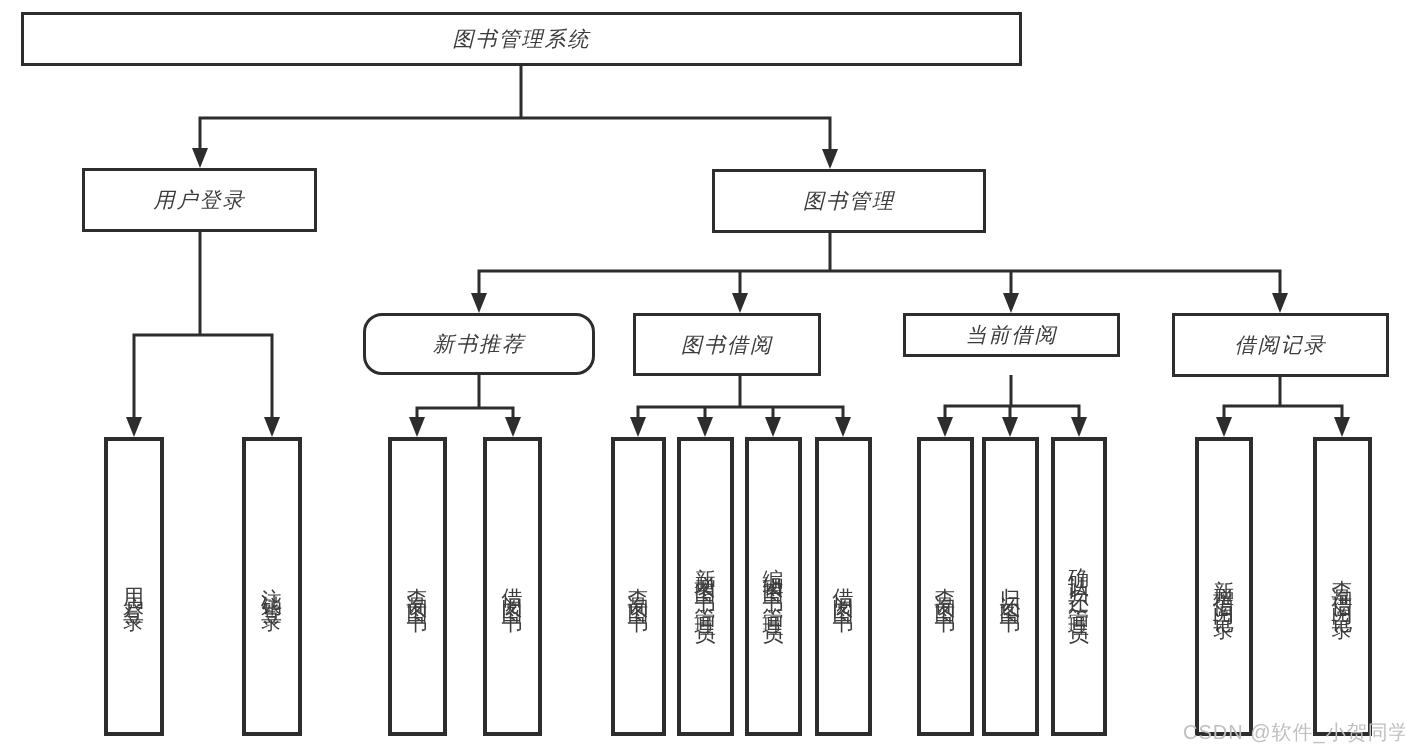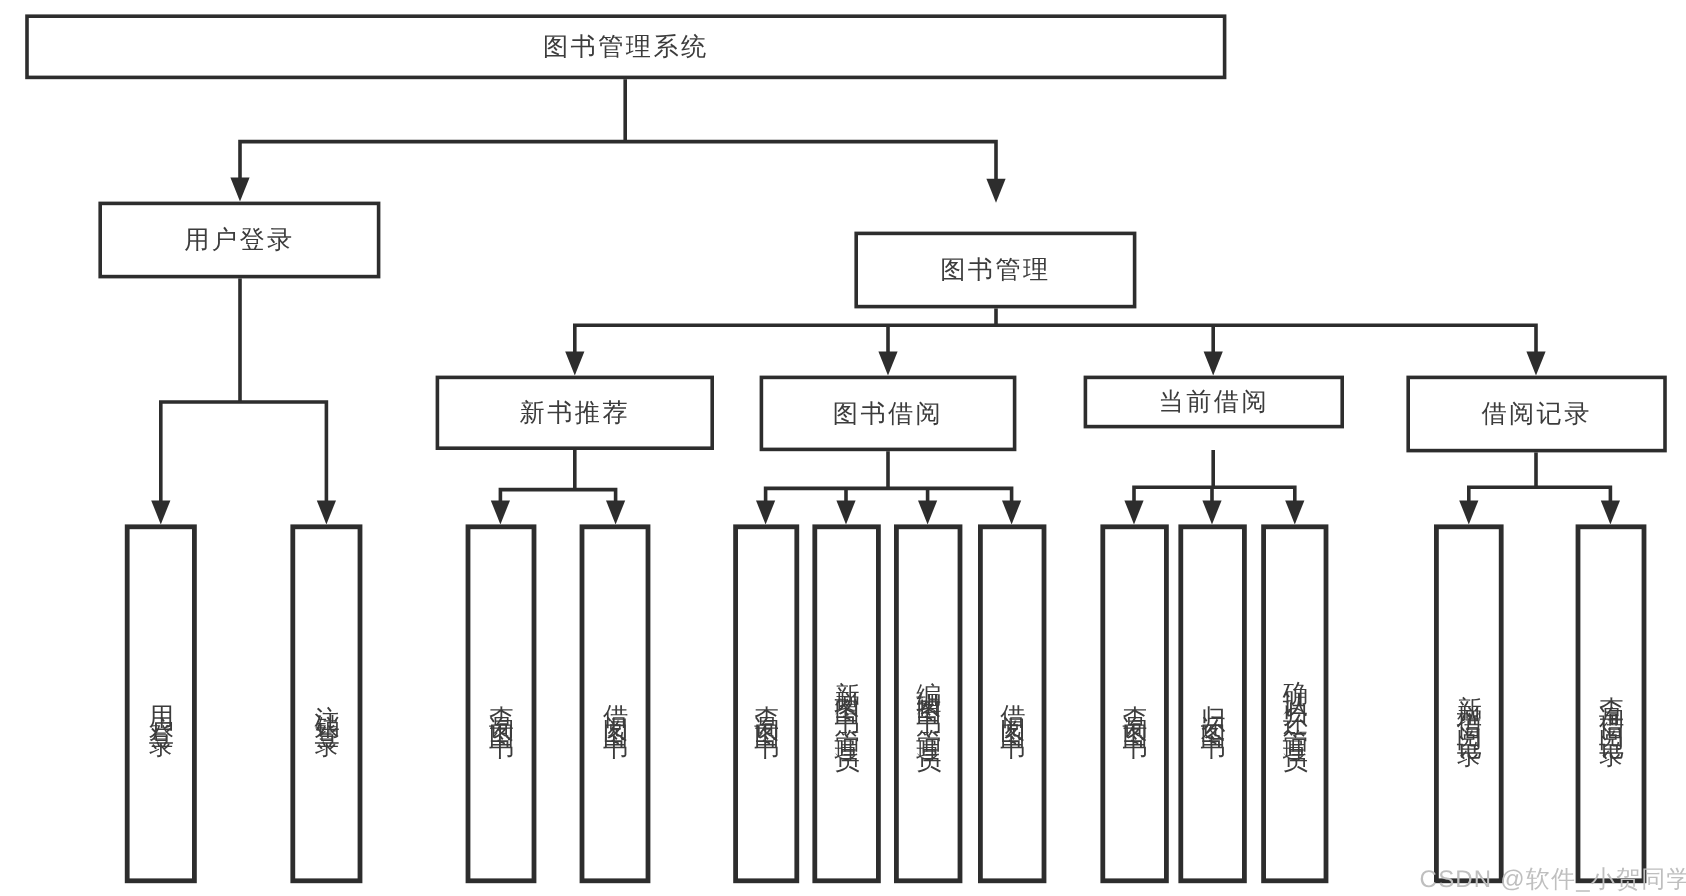--- a/index.html
+++ b/index.html
@@ -26,20 +26,21 @@
     display: flex;
     align-items: center;
     justify-content: center;
     color: #3c3c3c;
     z-index: 2;
   }
   .node.h span {
     font-size: 21px;
     letter-spacing: 2px;
     white-space: nowrap;
+    font-style: italic;
   }
   .node.v { border-width: 4px; }
   .node.v span {
     writing-mode: vertical-rl;
     text-orientation: mixed;
     font-size: 21px;
     letter-spacing: 8px;
     line-height: 1;
   }
   .watermark {
@@ -91,28 +92,28 @@
     </g>
   </svg>
 
   <div class="node h" style="left:21px; top:12px; width:1001px; height:54px;">
     <span>图书管理系统</span>
   </div>
 
   <div class="node h" style="left:82px; top:168px; width:235px; height:64px;">
     <span>用户登录</span>
   </div>
-  <div class="node h" style="left:712px; top:169px; width:235px; height:64px;margin-top:24px;">
+  <div class="node h" style="left:712px; top:169px; width:274px; height:64px;">
     <span>图书管理</span>
   </div>
 
-  <div class="node h" style="left:363px; top:313px; width:232px; height:62px;">
+  <div class="node h" style="left:363px; top:313px; width:232px; height:62px;border-radius:19px;">
     <span>新书推荐</span>
   </div>
-  <div class="node h" style="left:633px; top:313px; width:214px; height:63px;">
+  <div class="node h" style="left:633px; top:313px; width:188px; height:63px;">
     <span>图书借阅</span>
   </div>
   <div class="node h" style="left:903px; top:313px; width:217px; height:44px;">
     <span>当前借阅</span>
   </div>
   <div class="node h" style="left:1172px; top:313px; width:217px; height:64px;">
     <span>借阅记录</span>
   </div>
 
   <div class="node v" style="left:104px; top:437px; width:60px; height:299px;">

